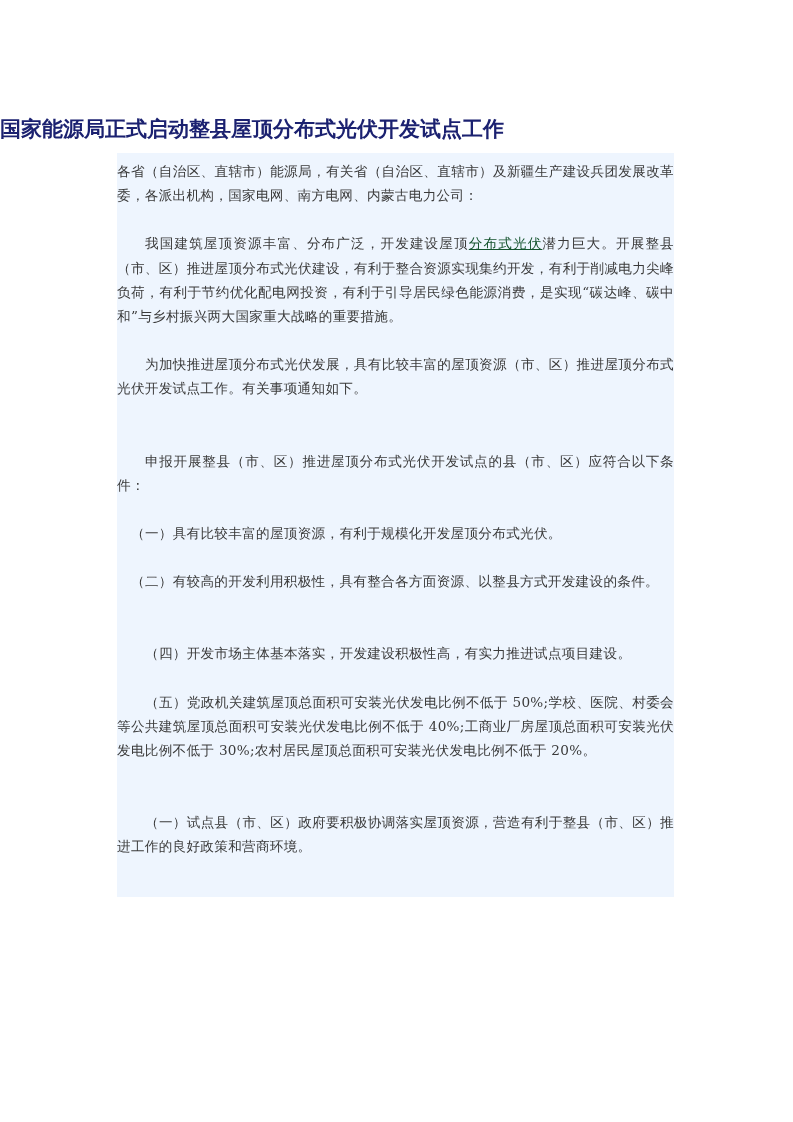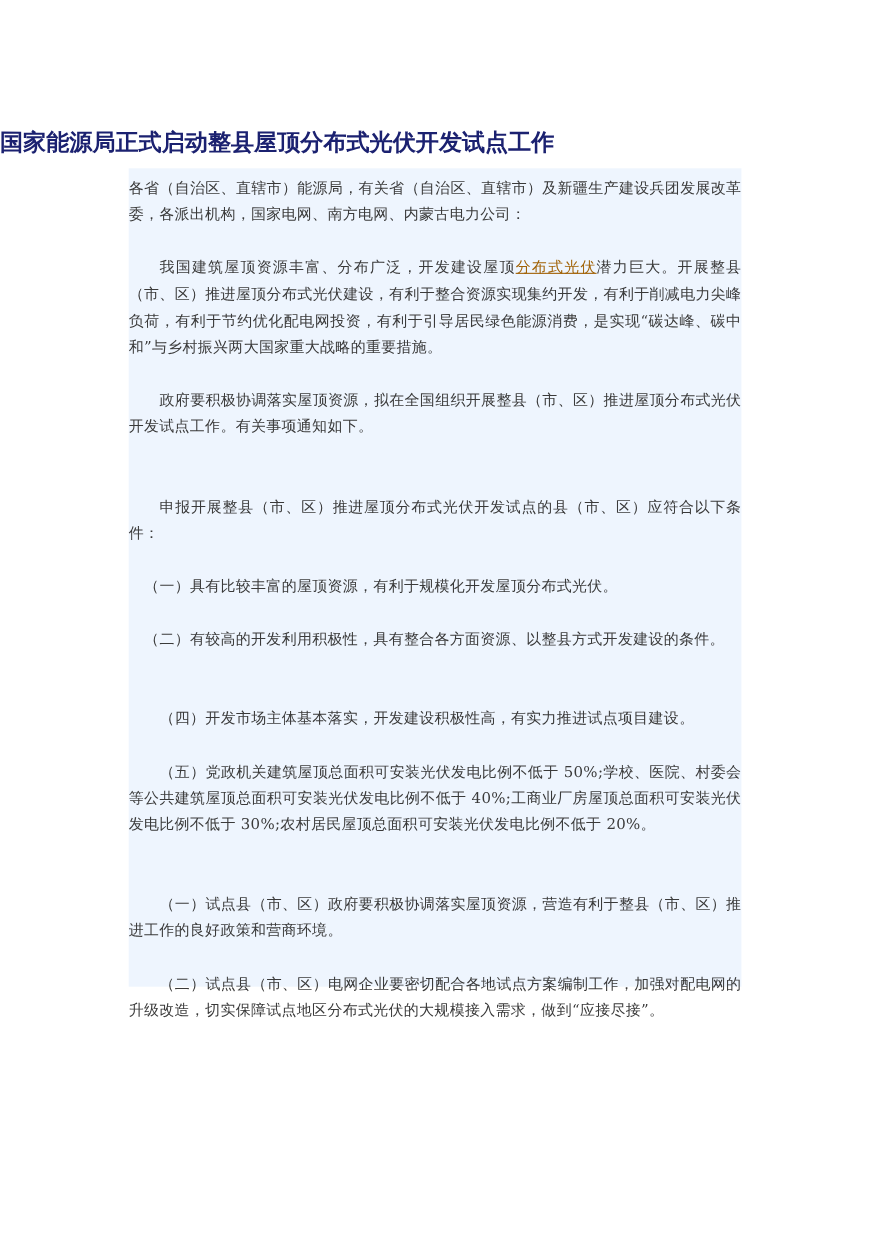--- a/index.html
+++ b/index.html
@@ -54,37 +54,37 @@
     .heading {
       margin: 0;
       padding-left: 28px;
       font-family: "DejaVu Sans", "Liberation Sans", sans-serif;
       font-weight: bold;
       font-size: 13px;
       line-height: 24.2px;
       color: #333333;
     }
     a.link {
-      color: #a16207;
+      color: #14532d;
     }
   </style>
 </head>
 <body>
 
 <h1 class="title">国家能源局正式启动整县屋顶分布式光伏开发试点工作</h1>
 
 <div class="content">
 
   <p class="para no-indent">各省（自治区、直辖市）能源局，有关省（自治区、直辖市）及新疆生产建设兵团发展改革委，各派出机构，国家电网、南方电网、内蒙古电力公司：</p>
   <div class="gap"></div>
 
   <p class="para indent"><span>我国建筑屋顶资源丰富、分布广泛，开发建设屋顶</span><a class="link" href="#">分布式光伏</a><span>潜力巨大。开展整县（市、区）推进屋顶分布式光伏建设，有利于整合资源实现集约开发，有利于削减电力尖峰负荷，有利于节约优化配电网投资，有利于引导居民绿色能源消费，是实现“碳达峰、碳中和”与乡村振兴两大国家重大战略的重要措施。</span></p>
   <div class="gap"></div>
 
-  <p class="para indent">政府要积极协调落实屋顶资源，拟在全国组织开展整县（市、区）推进屋顶分布式光伏开发试点工作。有关事项通知如下。</p>
+  <p class="para indent">为加快推进屋顶分布式光伏发展，具有比较丰富的屋顶资源（市、区）推进屋顶分布式光伏开发试点工作。有关事项通知如下。</p>
   <div class="gap"></div>
 
   <div class="gap"></div>
 
   <p class="para indent">申报开展整县（市、区）推进屋顶分布式光伏开发试点的县（市、区）应符合以下条件：</p>
   <div class="gap"></div>
 
   <p class="para indent-small">（一）具有比较丰富的屋顶资源，有利于规模化开发屋顶分布式光伏。</p>
   <div class="gap"></div>
 
@@ -97,15 +97,14 @@
   <div class="gap"></div>
 
   <p class="para indent">（五）党政机关建筑屋顶总面积可安装光伏发电比例不低于 50%;学校、医院、村委会等公共建筑屋顶总面积可安装光伏发电比例不低于 40%;工商业厂房屋顶总面积可安装光伏发电比例不低于 30%;农村居民屋顶总面积可安装光伏发电比例不低于 20%。</p>
   <div class="gap"></div>
 
   <div class="gap"></div>
 
   <p class="para indent">（一）试点县（市、区）政府要积极协调落实屋顶资源，营造有利于整县（市、区）推进工作的良好政策和营商环境。</p>
   <div class="gap"></div>
 
-  <p class="para indent">（二）试点县（市、区）电网企业要密切配合各地试点方案编制工作，加强对配电网的升级改造，切实保障试点地区分布式光伏的大规模接入需求，做到“应接尽接”。</p>
 
 </div>
 
 </body></html>

